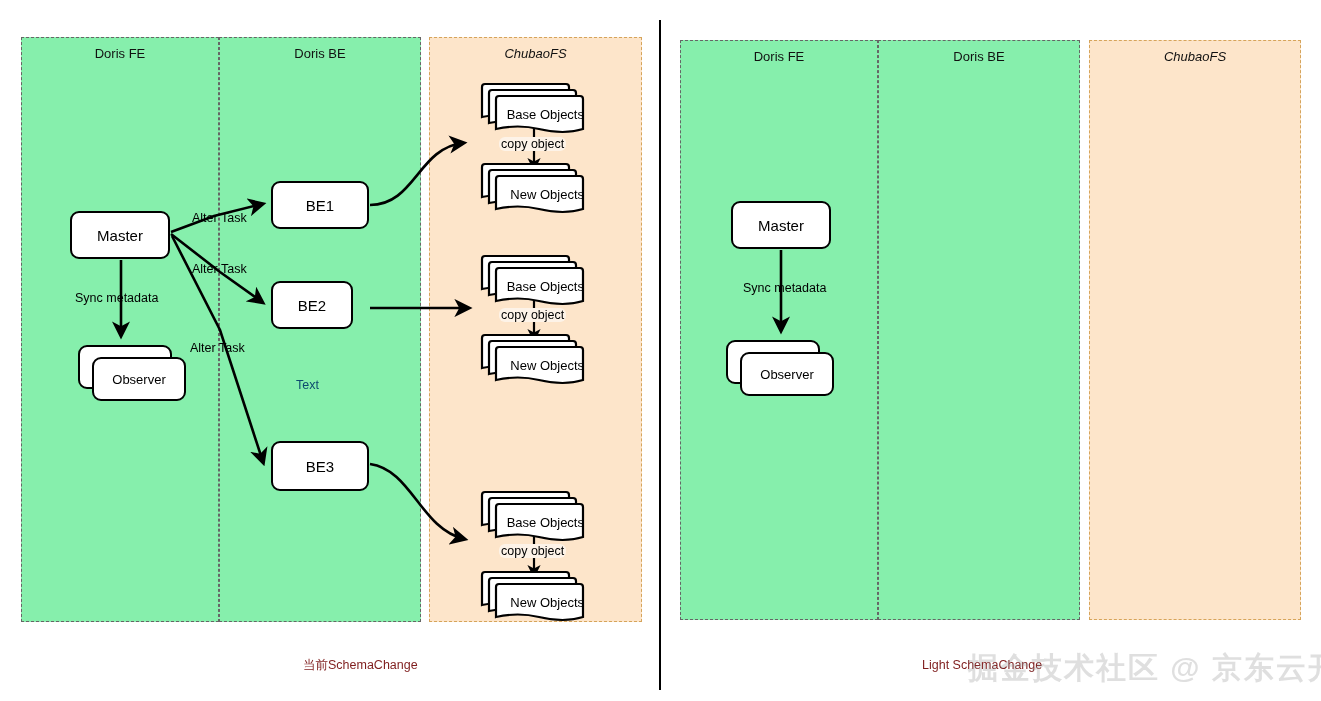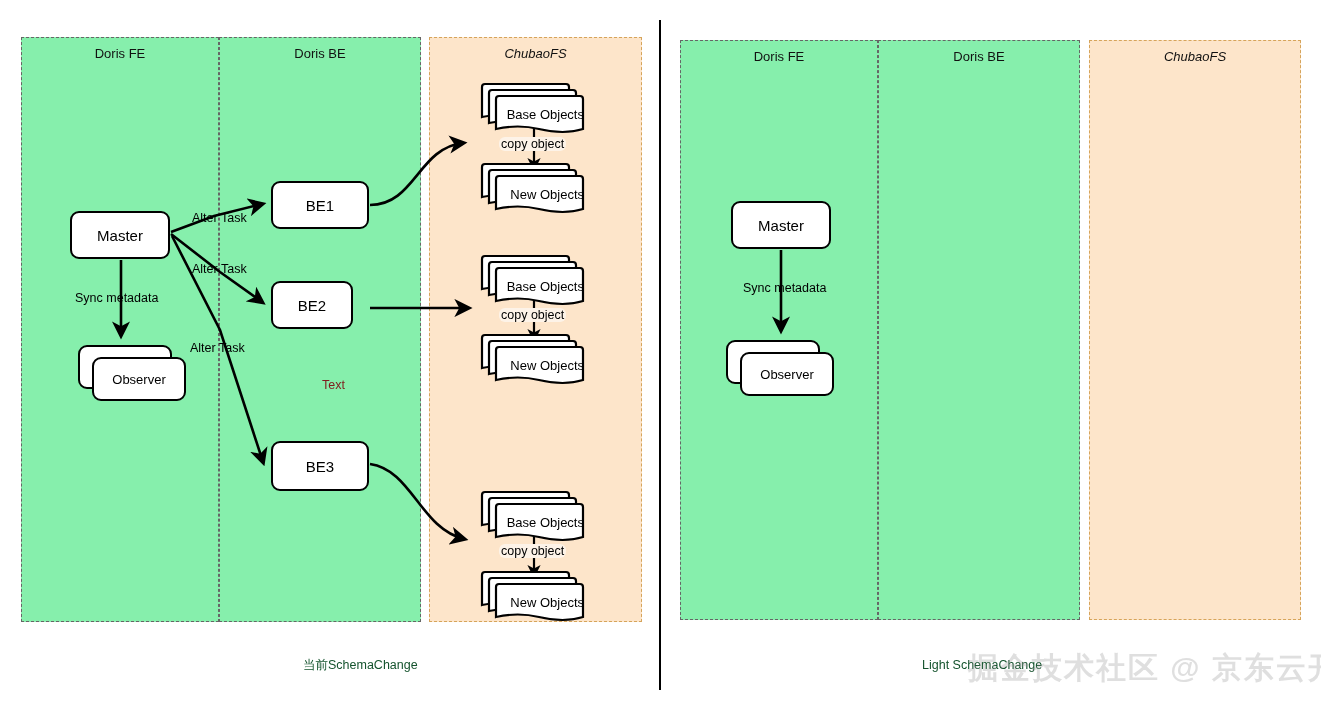--- a/index.html
+++ b/index.html
@@ -55,29 +55,29 @@
     background:rgba(255,255,255,0.0);z-index:6;
   }
   .edge-label.boxed{background:#ffffff;padding:0 2px;border-radius:6px;}
   .edge-label.boxed.onorange{background:#fdf3e8;}
 
   
   .arrows{position:absolute;left:0;top:0;width:1321px;height:701px;
           pointer-events:none;z-index:4;}
 
   
-  .caption{position:absolute;font-size:12.5px;color:#14532d;white-space:nowrap;}
+  .caption{position:absolute;font-size:12.5px;color:#7f1d1d;white-space:nowrap;}
 
   
   .watermark{
     position:absolute;white-space:nowrap;
     font-size:30px;font-weight:700;color:rgba(150,150,150,0.30);
     letter-spacing:2px;z-index:20;pointer-events:none;
   }
-  .plain-text{position:absolute;font-size:12.5px;color:#7f1d1d;white-space:nowrap;margin-left:26px;}
+  .plain-text{position:absolute;font-size:12.5px;color:#0c4a6e;white-space:nowrap;}
 </style>
 </head>
 <body>
 
 <div class="canvas">
 
   <div class="lane grey" style="left:21px;top:37px;width:198px;height:585px;">
     <div class="lane-title">Doris FE</div>
   </div>
 

